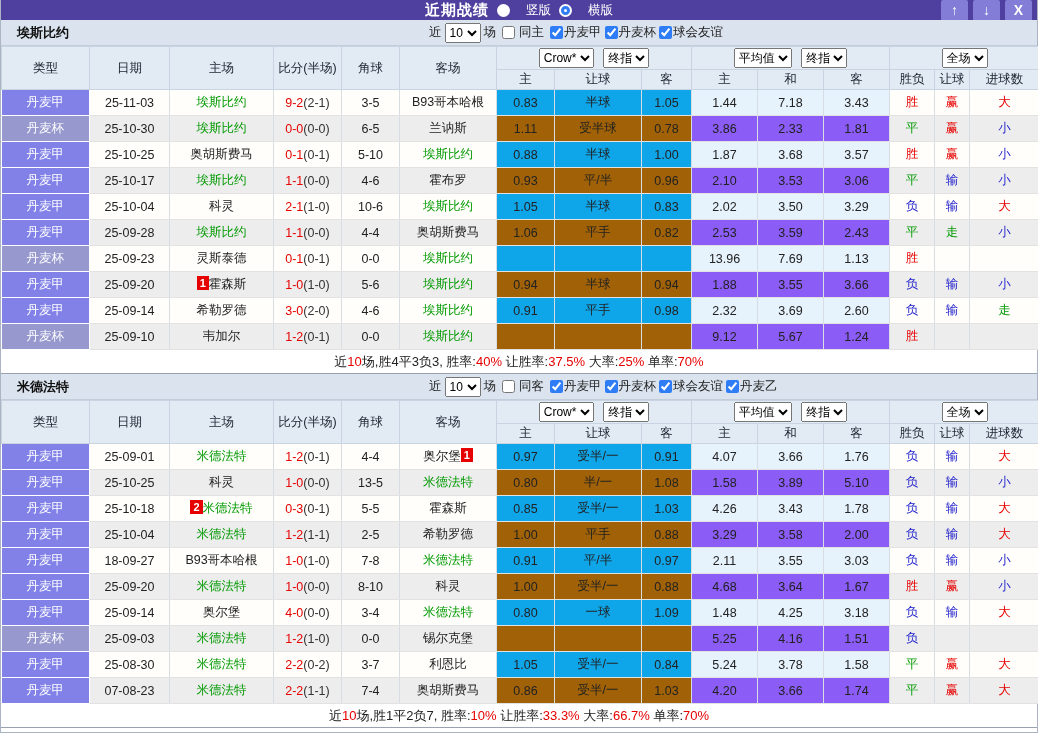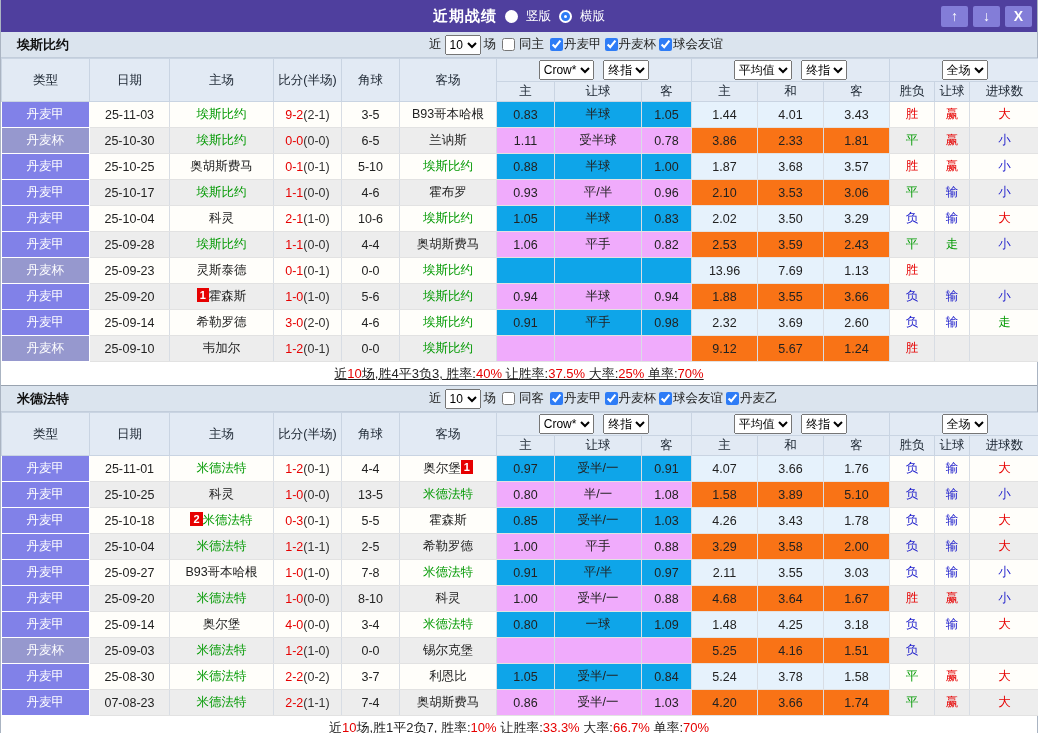--- a/index.html
+++ b/index.html
@@ -5,29 +5,29 @@
   * { box-sizing: border-box; margin: 0; padding: 0; }
   body {
     width: 1038px; height: 733px; overflow: hidden;
     font-family: "Liberation Sans", "DejaVu Sans", sans-serif;
     font-size: 12.5px; color: #222; background: #fff;
   }
   .wrap { width: 1038px; height: 733px; border: 1px solid #aab4c2; border-top: none; }
 
   
   .titlebar {
-    height: 32px; background: #4f3f9e; position: relative;
+    height: 20px; background: #4f3f9e; position: relative;
     display: flex; align-items: center; color: #fff; padding-left: 40px;
   }
   .title-center {
     position: absolute; left: 0; right: 0; display: flex;
     justify-content: center; align-items: center; gap: 8px;
   }
   .tb-title { font-weight: bold; font-size: 15px; letter-spacing: 1px; }
-  .radio-group { display: flex; align-items: center; gap: 8px; }
+  .radio-group { display: flex; align-items: center; gap: 16px; }
   .radio { width: 13px; height: 13px; border-radius: 50%; background: #fff; display: inline-block; position: relative; }
   .radio.sel { background: #2e7cf6; border: 2px solid #fff; }
   .radio.sel::after { content: ""; position: absolute; left: 3px; top: 3px; width: 3px; height: 3px; border-radius: 50%; background: #fff; }
   .radio-label { font-size: 12.5px; }
   .tb-buttons { position: absolute; right: 5px; display: flex; gap: 5px; }
   .win-btn {
     width: 27px; height: 21px; background: #837dd8; color: #fff;
     display: flex; align-items: center; justify-content: center;
     font-size: 14px; font-weight: bold; cursor: pointer; border-radius: 2px;
   }
@@ -54,39 +54,39 @@
   tr.h2 th { height: 20px; }
   th.grp select { height: 20px; font-size: 12px; font-family: inherit; margin: 0 3px; }
   tbody td {
     height: 26px; text-align: center; padding: 0;
     border-right: 1px solid #d8dde4; border-bottom: 1px solid #e2e2e2;
     overflow: hidden; white-space: nowrap;
   }
   tr.odd td { background: #fffefa; }
   tr.even td { background: #ededed; }
   tr.odd td.crow { background: #0ea5e9; }
-  tr.even td.crow { background: #f0abfc; }
+  tr.even td.crow { background: #a16207; }
   tr.odd td.avg { background: #e6f2fc; }
-  tr.even td.avg { background: #f97316; }
+  tr.even td.avg { background: #8b5cf6; }
   td.lg { background: #8181e8 !important; color: #fff; border-bottom: 1px solid #fff; border-right: 1px solid #fff; }
   td.lg.cup { background: #9698ce !important; }
 
   .r { color: #e60000; }
   .g { color: #009900; }
   .b { color: #2222cc; }
   .hf { color: #333; }
   .badge {
     display: inline-block; background: #e60000; color: #fff; font-size: 11px;
     line-height: 14px; padding: 0 3px; font-weight: bold; vertical-align: 1px;
   }
 
   
   .summary {
     height: 24px; line-height: 23px; text-align: center; background: #fff;
-    border-bottom: 1px solid #99a3b0; font-size: 13px; color: #222; text-decoration: underline;
+    border-bottom: 1px solid #99a3b0; font-size: 13px; color: #222;
   }
 </style>
 </head>
 <body>
 
 <div class="wrap">
 
   <div class="titlebar">
     <div class="title-center">
       <span class="tb-title">近期战绩</span>
@@ -184,21 +184,21 @@
             <td class="lg">丹麦甲</td>
             <td>25-11-03</td>
             <td><span class="g">埃斯比约</span></td>
             <td><span class="r">9-2</span><span class="hf">(2-1)</span></td>
             <td>3-5</td>
             <td><span>B93哥本哈根</span></td>
             <td class="crow">0.83</td>
             <td class="crow">半球</td>
             <td class="crow">1.05</td>
             <td class="avg">1.44</td>
-            <td class="avg">4.01</td>
+            <td class="avg">7.18</td>
             <td class="avg">3.43</td>
             <td class="r">胜</td>
             <td class="r">赢</td>
             <td class="r">大</td>
           </tr>
           <tr class="even">
             <td class="lg cup">丹麦杯</td>
             <td>25-10-30</td>
             <td><span class="g">埃斯比约</span></td>
             <td><span class="r">0-0</span><span class="hf">(0-0)</span></td>
@@ -427,21 +427,21 @@
           <th>和</th>
           <th>客</th>
           <th>胜负</th>
           <th>让球</th>
           <th>进球数</th>
         </tr>
       </thead>
       <tbody>
           <tr class="odd">
             <td class="lg">丹麦甲</td>
-            <td>25-11-01</td>
+            <td>25-09-01</td>
             <td><span class="g">米德法特</span></td>
             <td><span class="r">1-2</span><span class="hf">(0-1)</span></td>
             <td>4-4</td>
             <td><span>奥尔堡</span><span class="badge">1</span></td>
             <td class="crow">0.97</td>
             <td class="crow">受半/一</td>
             <td class="crow">0.91</td>
             <td class="avg">4.07</td>
             <td class="avg">3.66</td>
             <td class="avg">1.76</td>
@@ -495,21 +495,21 @@
             <td class="crow">0.88</td>
             <td class="avg">3.29</td>
             <td class="avg">3.58</td>
             <td class="avg">2.00</td>
             <td class="b">负</td>
             <td class="b">输</td>
             <td class="r">大</td>
           </tr>
           <tr class="odd">
             <td class="lg">丹麦甲</td>
-            <td>25-09-27</td>
+            <td>18-09-27</td>
             <td><span>B93哥本哈根</span></td>
             <td><span class="r">1-0</span><span class="hf">(1-0)</span></td>
             <td>7-8</td>
             <td><span class="g">米德法特</span></td>
             <td class="crow">0.91</td>
             <td class="crow">平/半</td>
             <td class="crow">0.97</td>
             <td class="avg">2.11</td>
             <td class="avg">3.55</td>
             <td class="avg">3.03</td>

